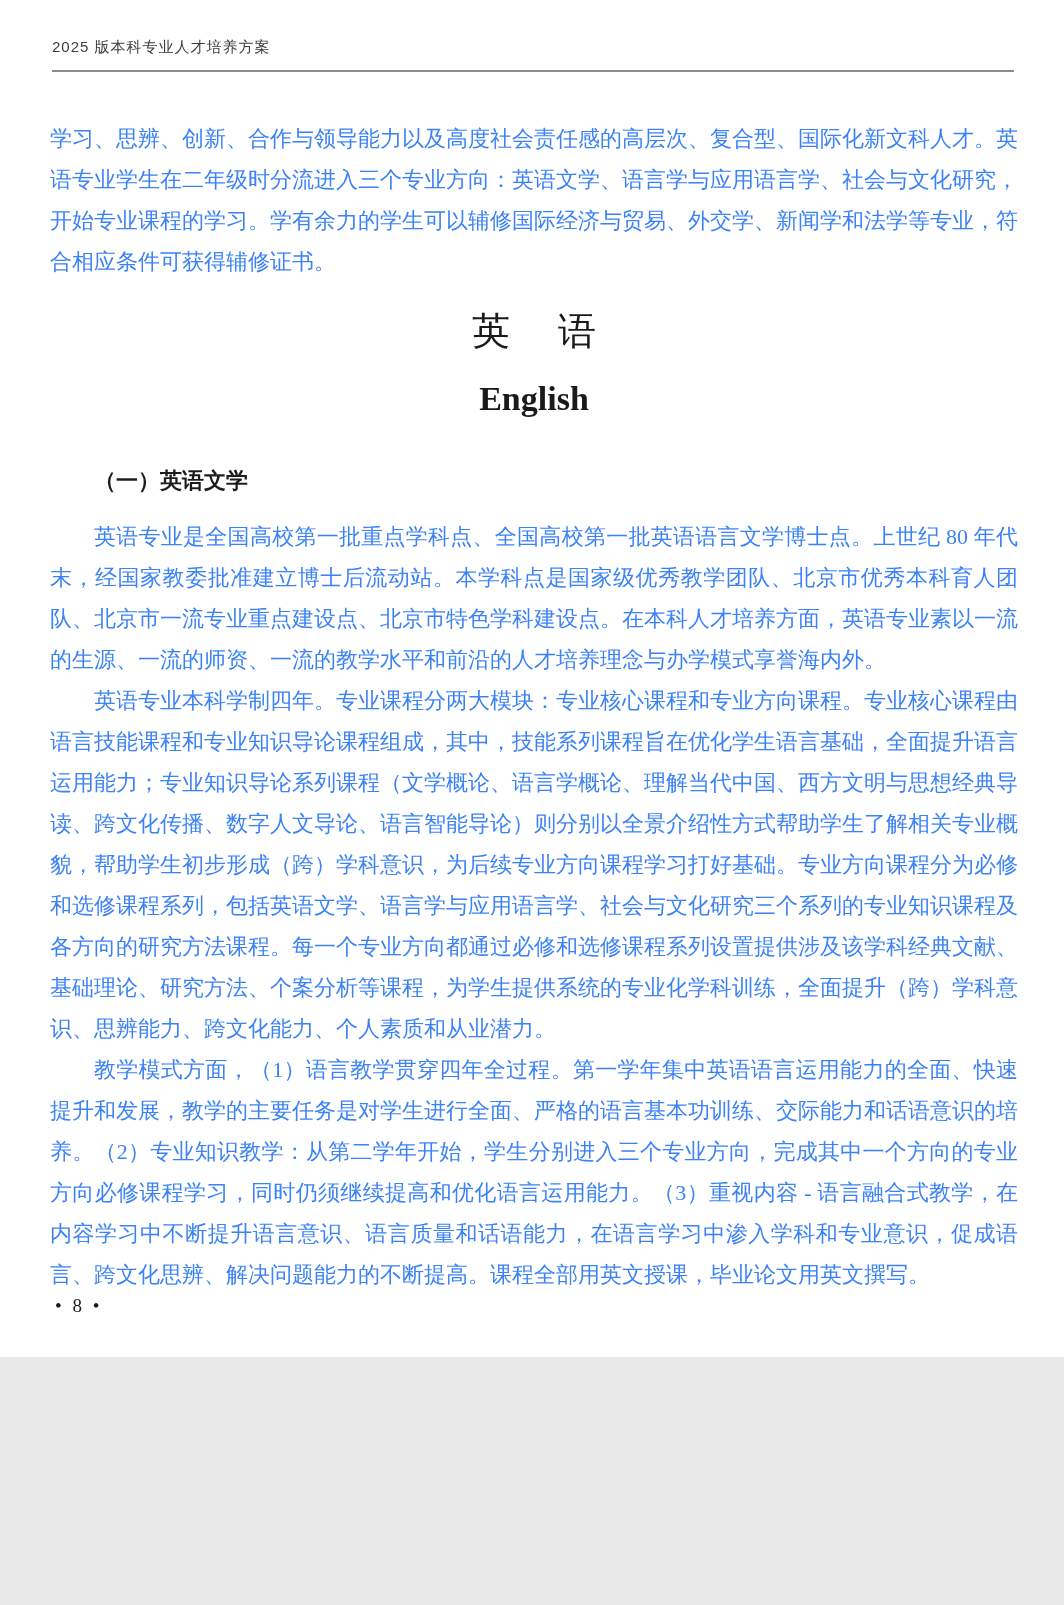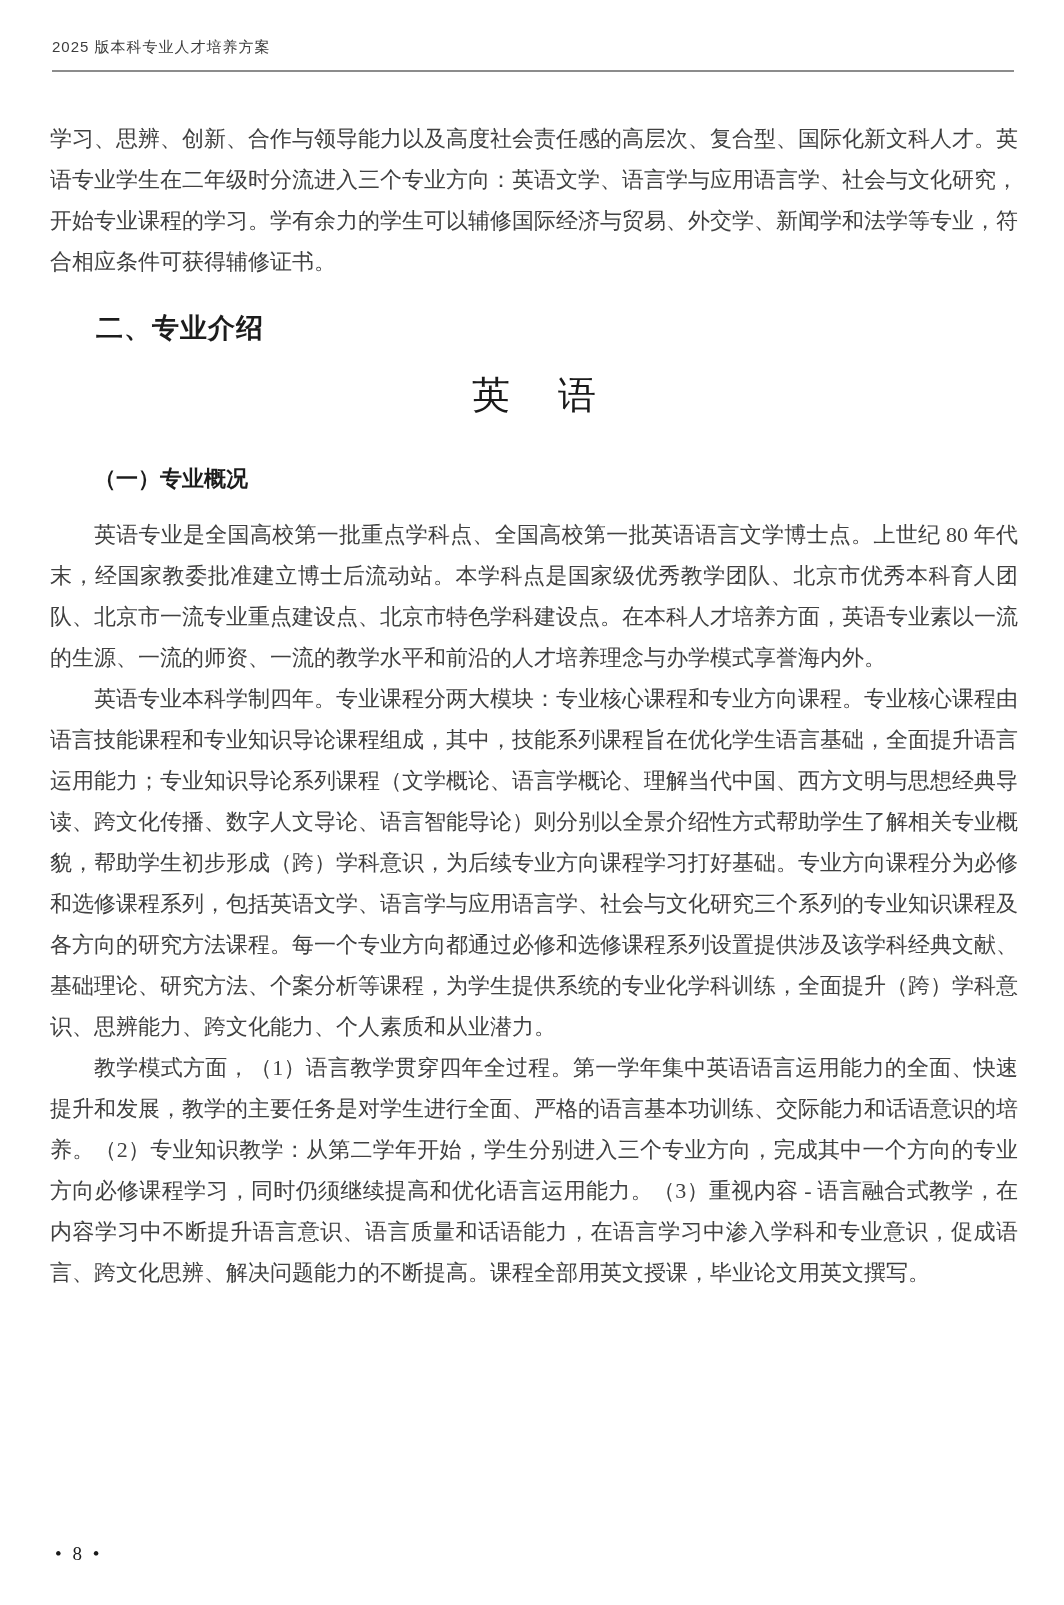--- a/index.html
+++ b/index.html
@@ -4,21 +4,21 @@
 <title>2025 版本科专业人才培养方案</title>
 <style>
   html, body {
     margin: 0;
     padding: 0;
     background: #e9e9e9;
   }
   .page {
     position: relative;
     width: 1064px;
-    height: 1605px;
+    height: 1357px;
     margin: 0 auto;
     background: #ffffff;
     color: #242424;
     font-family: "Liberation Serif", "DejaVu Serif", serif;
     overflow: hidden;
     box-sizing: border-box;
   }
   .page-header {
     padding: 38px 50px 0 52px;
   }
@@ -36,21 +36,21 @@
   }
   .content {
     padding: 46px 46px 0 50px;
   }
   .para {
     margin: 0;
     font-size: 22px;
     line-height: 41px;
     text-align: justify;
     text-indent: 2em;
-    color: #404040;
+    color: #3b82f6;
   }
   .para.no-indent {
     text-indent: 0;
   }
   .section-heading {
     margin: 28px 0 0 46px;
     font-family: "Liberation Sans", "DejaVu Sans", sans-serif;
     font-size: 27px;
     font-weight: bold;
     line-height: 36px;
@@ -102,29 +102,29 @@
   <div class="page-header">
     <div class="header-title">2025 版本科专业人才培养方案</div>
     <div class="header-rule"></div>
   </div>
 
   <div class="content">
 
     <p class="para no-indent">学习、思辨、创新、合作与领导能力以及高度社会责任感的高层次、复合型、国际化新文科人才。英语专业学生在二年级时分流进入三个专业方向：英语文学、语言学与应用语言学、社会与文化研究，开始专业课程的学习。学有余力的学生可以辅修国际经济与贸易、外交学、新闻学和法学等专业，符合相应条件可获得辅修证书。</p>
 
 
-    <h2 class="section-heading">二、专业介绍</h2>
 
     <div class="major-title-cn">
       <span>英</span>
       <span>语</span>
     </div>
 
+    <div class="major-title-en">English</div>
 
-    <h3 class="subsection-heading">（一）专业概况</h3>
+    <h3 class="subsection-heading">（一）英语文学</h3>
 
     <p class="para">英语专业是全国高校第一批重点学科点、全国高校第一批英语语言文学博士点。上世纪 80 年代末，经国家教委批准建立博士后流动站。本学科点是国家级优秀教学团队、北京市优秀本科育人团队、北京市一流专业重点建设点、北京市特色学科建设点。在本科人才培养方面，英语专业素以一流的生源、一流的师资、一流的教学水平和前沿的人才培养理念与办学模式享誉海内外。</p>
 
     <p class="para">英语专业本科学制四年。专业课程分两大模块：专业核心课程和专业方向课程。专业核心课程由语言技能课程和专业知识导论课程组成，其中，技能系列课程旨在优化学生语言基础，全面提升语言运用能力；专业知识导论系列课程（文学概论、语言学概论、理解当代中国、西方文明与思想经典导读、跨文化传播、数字人文导论、语言智能导论）则分别以全景介绍性方式帮助学生了解相关专业概貌，帮助学生初步形成（跨）学科意识，为后续专业方向课程学习打好基础。专业方向课程分为必修和选修课程系列，包括英语文学、语言学与应用语言学、社会与文化研究三个系列的专业知识课程及各方向的研究方法课程。每一个专业方向都通过必修和选修课程系列设置提供涉及该学科经典文献、基础理论、研究方法、个案分析等课程，为学生提供系统的专业化学科训练，全面提升（跨）学科意识、思辨能力、跨文化能力、个人素质和从业潜力。</p>
 
     <p class="para">教学模式方面，（1）语言教学贯穿四年全过程。第一学年集中英语语言运用能力的全面、快速提升和发展，教学的主要任务是对学生进行全面、严格的语言基本功训练、交际能力和话语意识的培养。（2）专业知识教学：从第二学年开始，学生分别进入三个专业方向，完成其中一个方向的专业方向必修课程学习，同时仍须继续提高和优化语言运用能力。（3）重视内容 - 语言融合式教学，在内容学习中不断提升语言意识、语言质量和话语能力，在语言学习中渗入学科和专业意识，促成语言、跨文化思辨、解决问题能力的不断提高。课程全部用英文授课，毕业论文用英文撰写。</p>
 
 
   </div>
 

